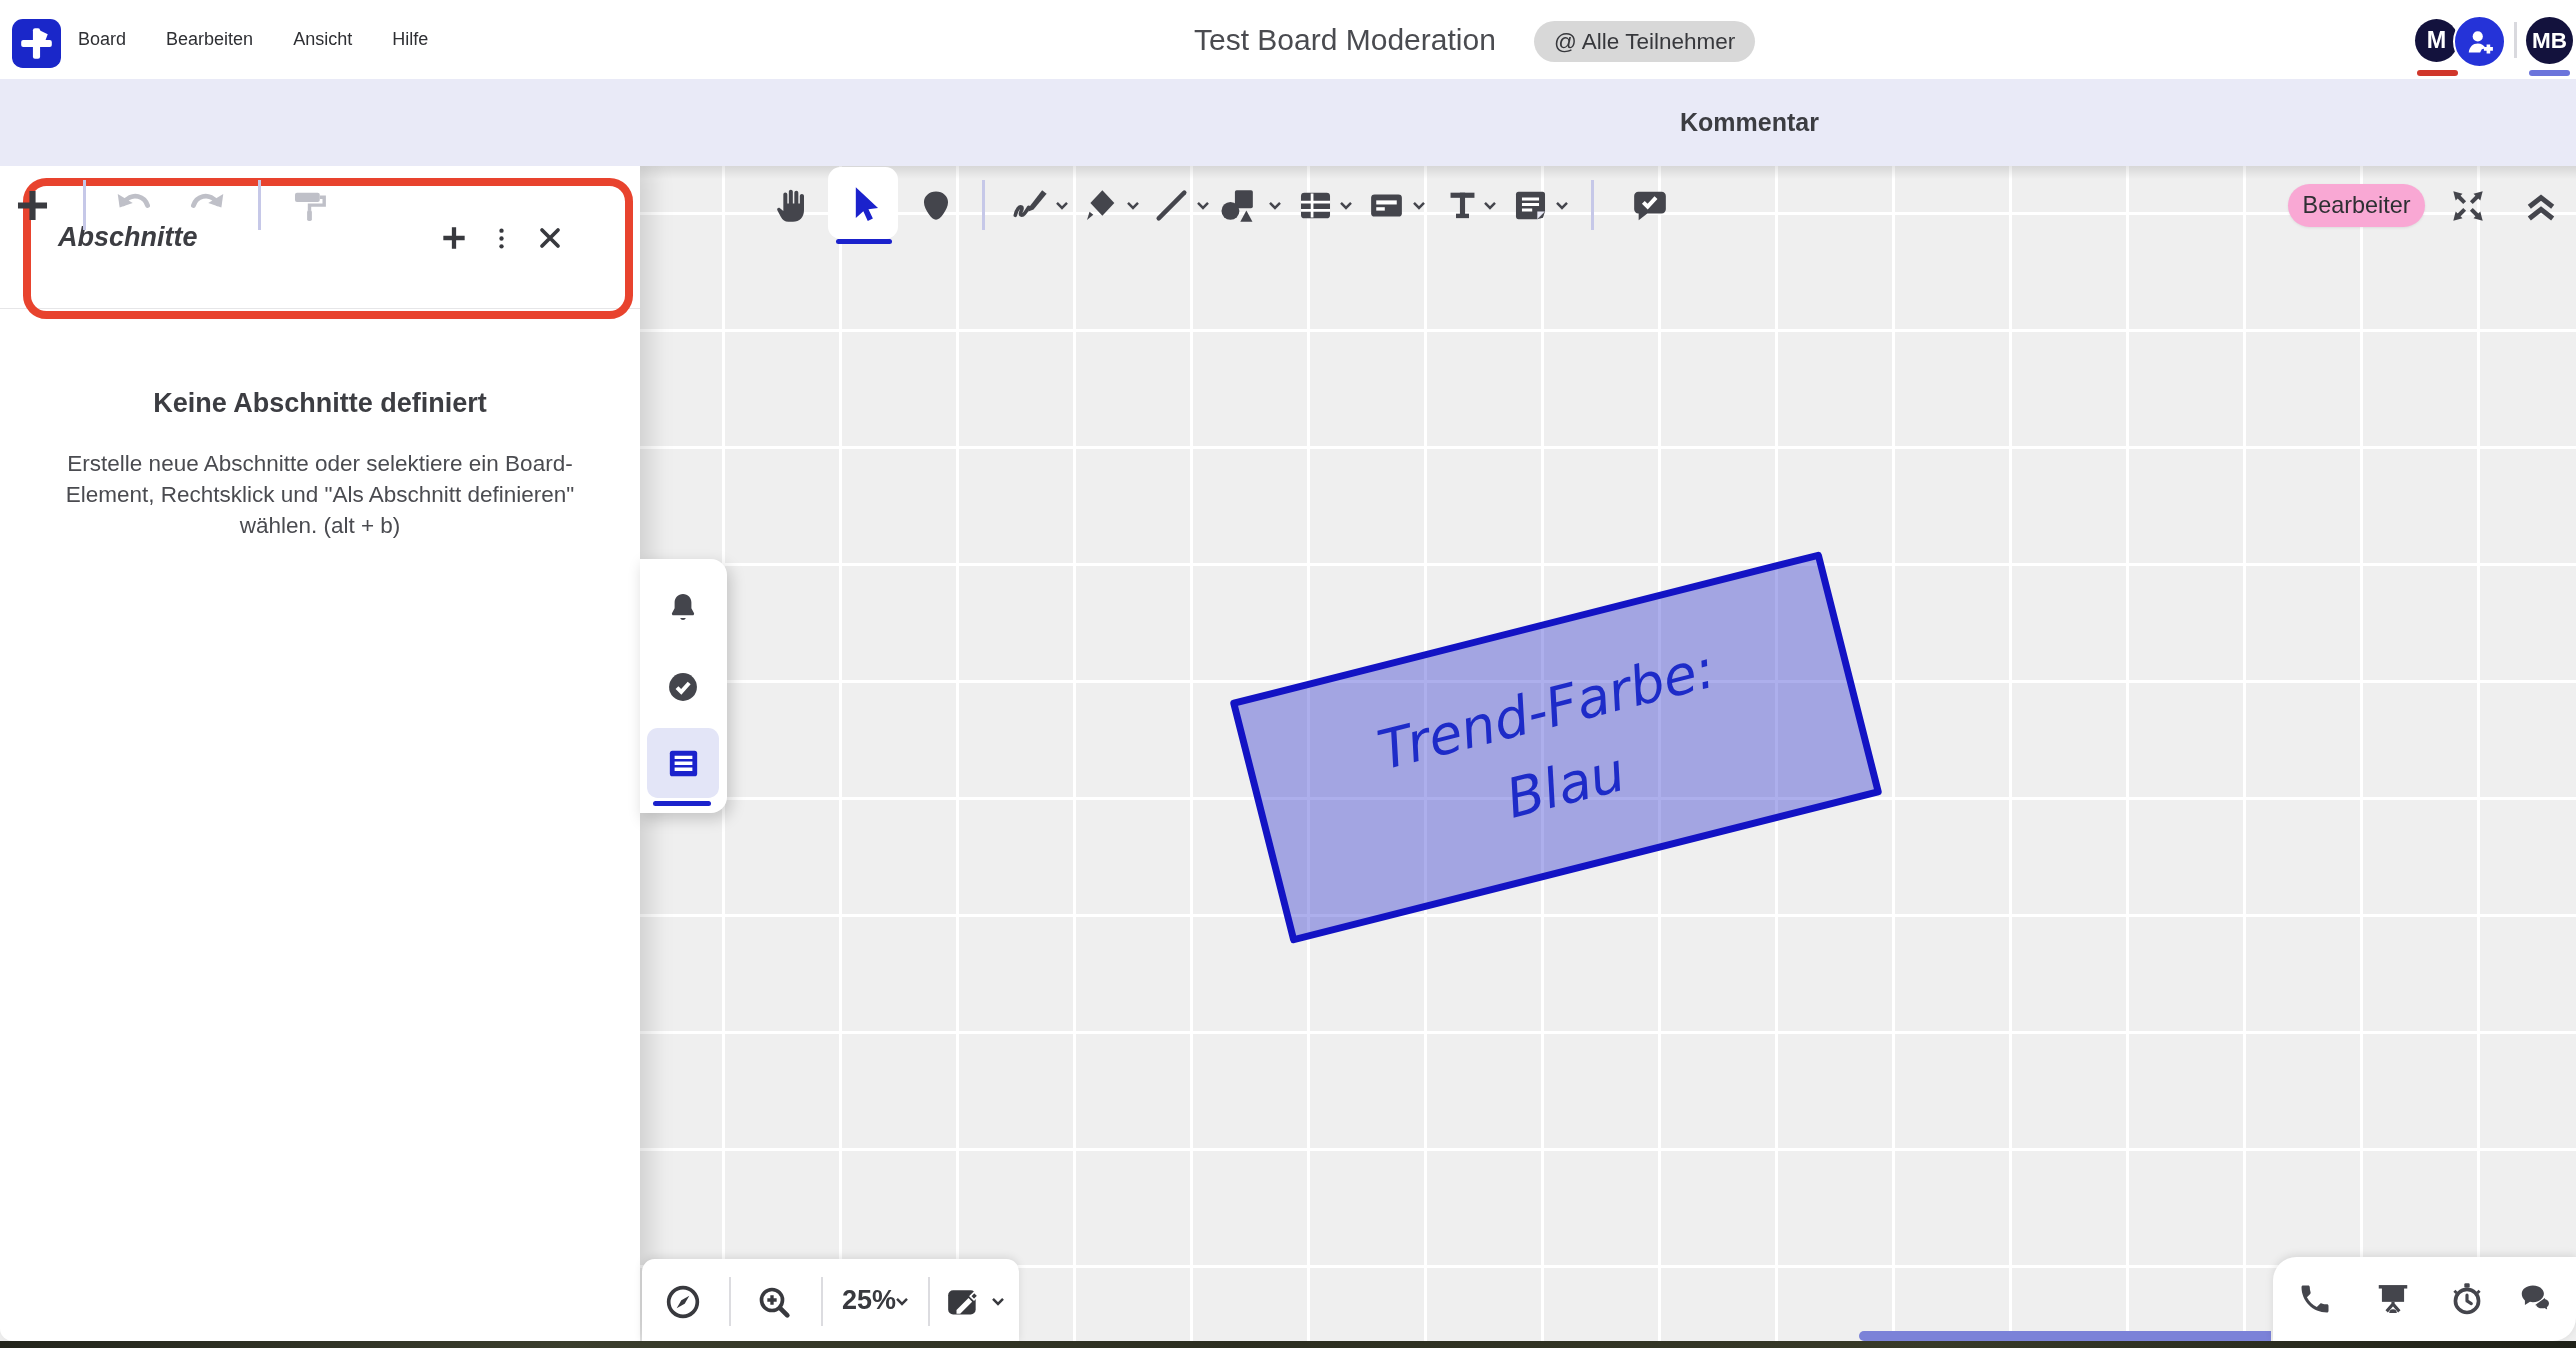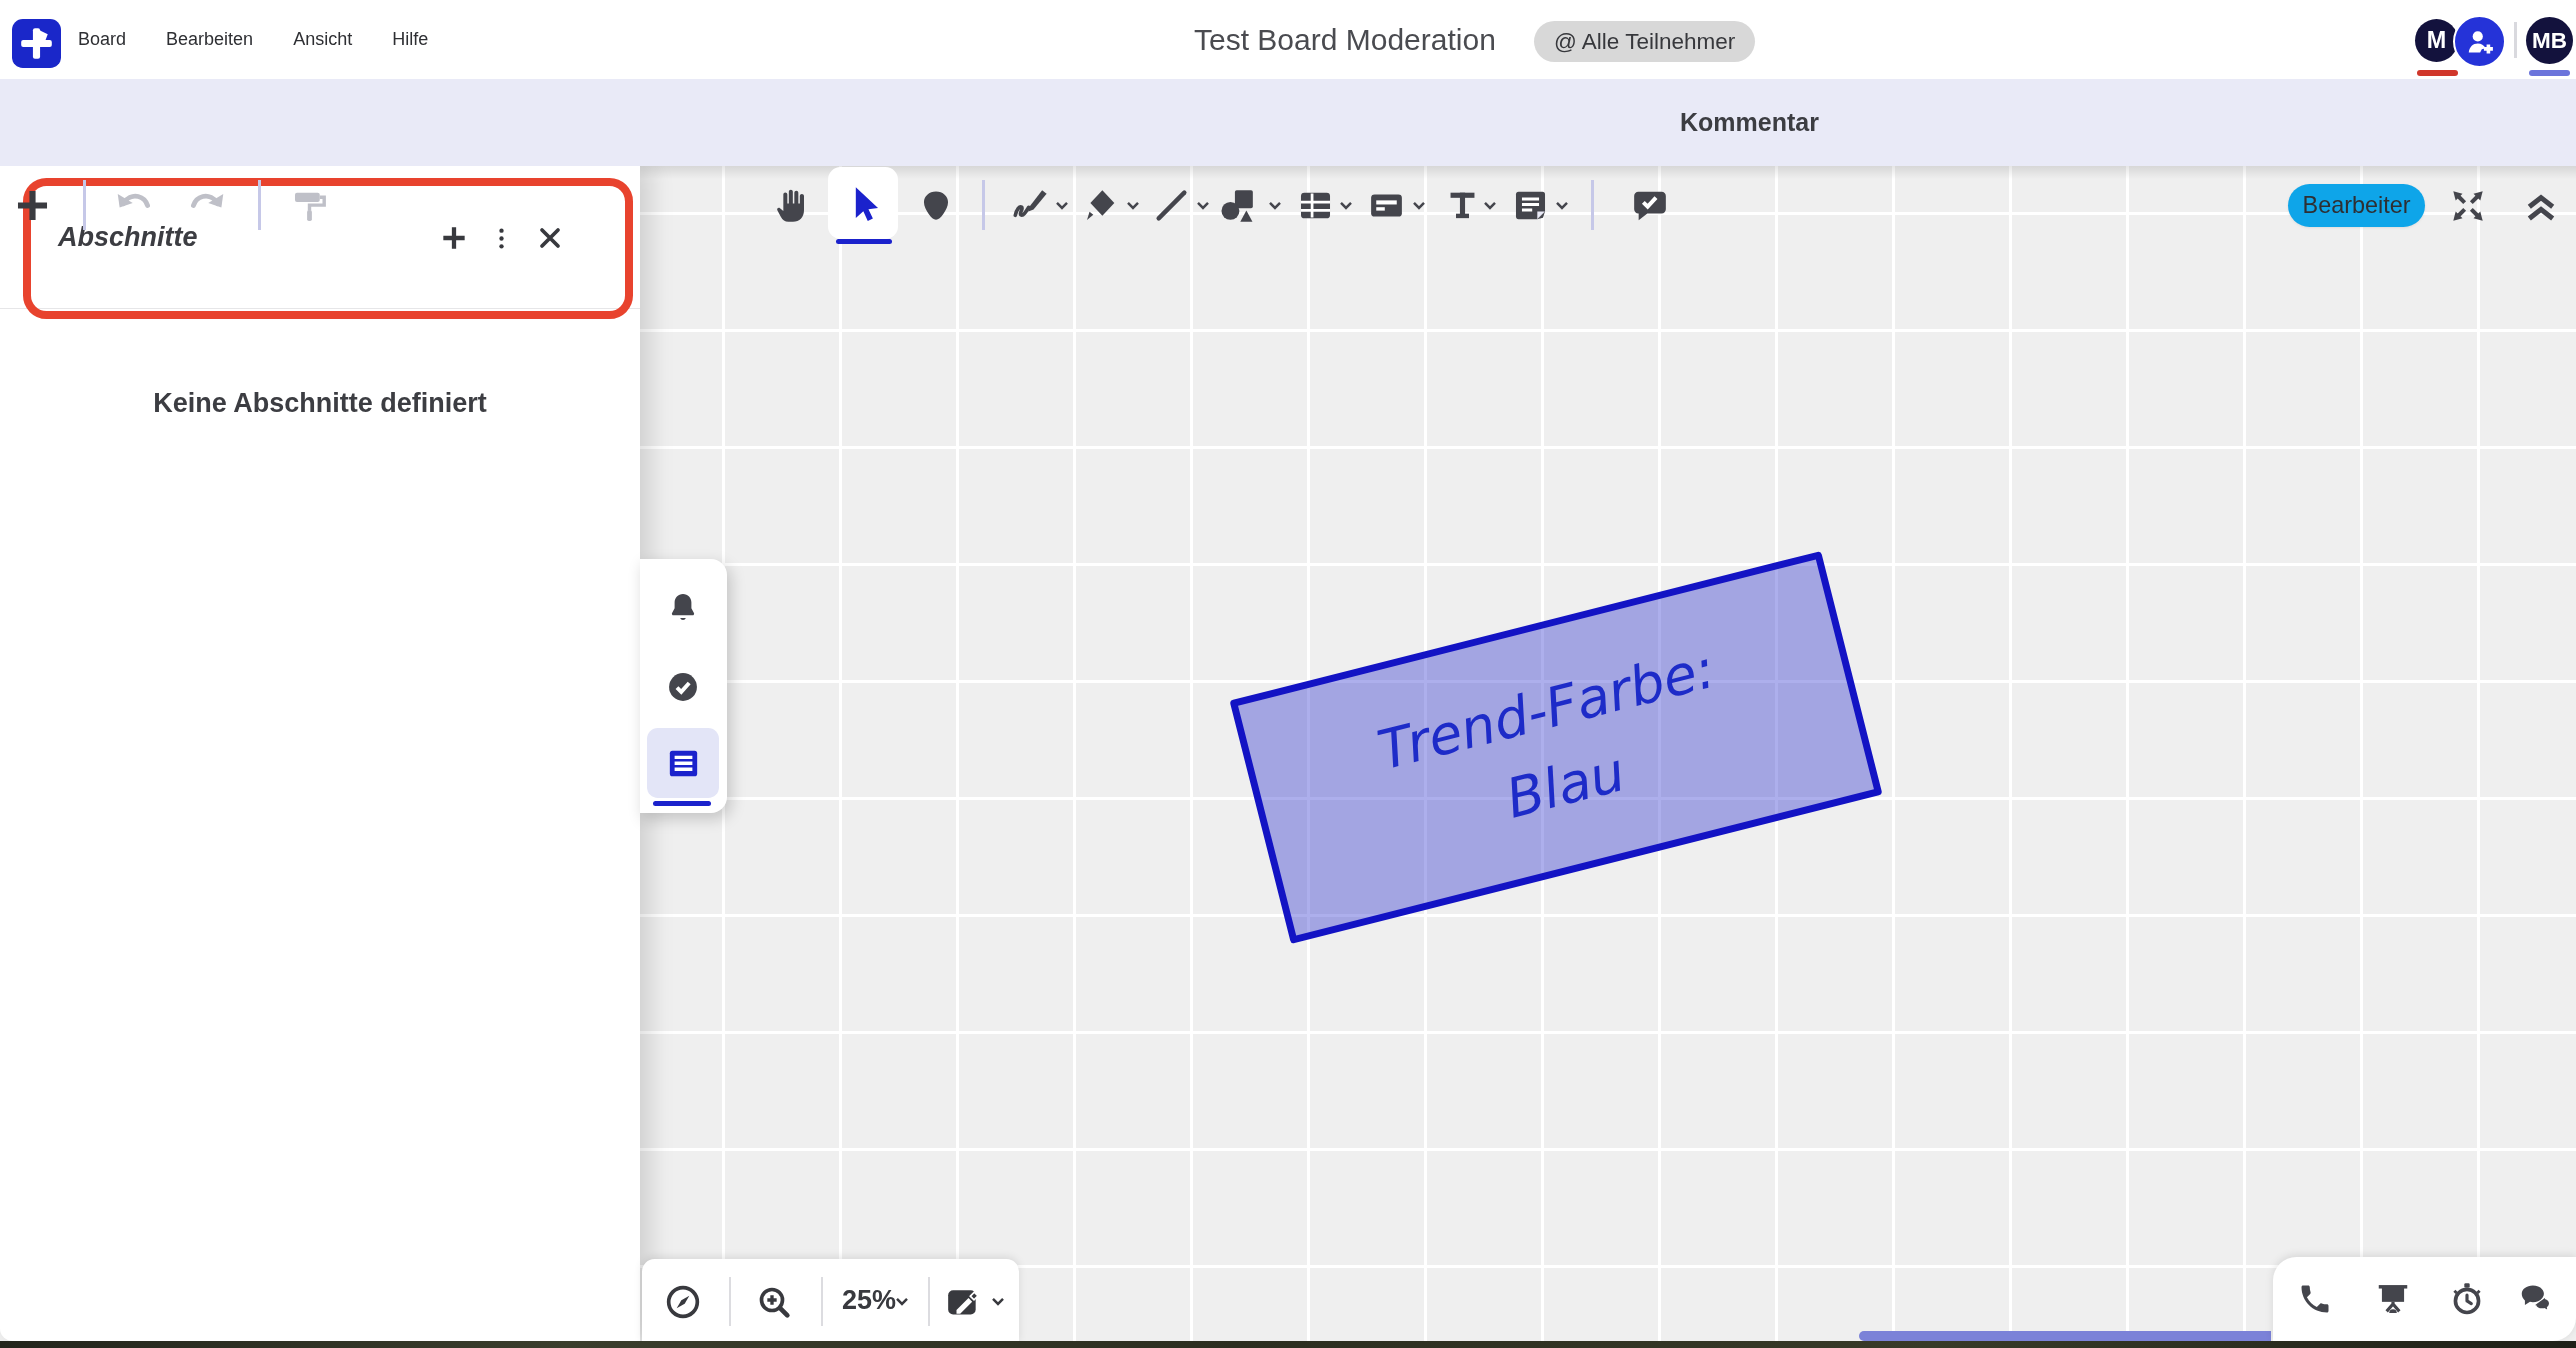--- a/index.html
+++ b/index.html
@@ -24,21 +24,21 @@
 
   
   .toolbar{position:absolute;left:0;top:79px;width:2576px;height:87px;background:#e9eaf7;z-index:39;}
   .tb-div{position:absolute;top:101px;width:2.7px;height:50px;background:#c6c8e8;}
   .icon-btn{position:absolute;display:flex;align-items:center;justify-content:center;}
   .sel-tool{position:absolute;left:828px;top:88px;width:70px;height:72px;background:#ffffff;border-radius:12.6px;
             display:flex;align-items:center;justify-content:center;}
   .sel-underline{position:absolute;left:836px;top:160px;width:56px;height:5.4px;background:#1b22cc;border-radius:2.7px;}
   .comment-label{position:absolute;left:1680px;top:0;height:87px;display:flex;align-items:center;
                  font-size:25px;font-weight:600;color:#3c3d42;}
-  .role-pill{position:absolute;left:2288px;top:105px;width:137px;height:43px;background:#0ea5e9;border-radius:21.6px;
+  .role-pill{position:absolute;left:2288px;top:105px;width:137px;height:43px;background:#f9a8d4;border-radius:21.6px;
              display:flex;align-items:center;justify-content:center;font-size:23.4px;color:#2e2f33;
              box-shadow:0 0.9px 2.7px rgba(0,0,0,.08);}
 
   
   .canvas{position:absolute;left:0;top:166px;width:2576px;height:1183px;background:#efefef;
     background-image:linear-gradient(to right,#ffffff 0 2.7px,transparent 2.7px),
                      linear-gradient(to bottom,#ffffff 0 2.7px,transparent 2.7px);
     background-size:117px 117px,117px 117px;background-position:20px 0,0 46px;}
   .canvas-shadow{position:absolute;left:0;top:166px;width:2576px;height:12.6px;
     background:linear-gradient(to bottom,rgba(0,0,0,.10),rgba(0,0,0,0));z-index:5;}
@@ -336,20 +336,25 @@
       </div>
       <div class="icon-btn" style="left:530px;top:52px;width:40px;height:40px;">
         <svg width="32" height="32" viewBox="0 0 24 24">
           <path d="M6 6l12 12M18 6L6 18" stroke="#38393e" stroke-width="2.8" stroke-linecap="round"></path>
         </svg>
       </div>
     </div>
     <div class="red-box"></div>
 
     <div class="empty-head">Keine Abschnitte definiert</div>
+    <div class="empty-body">
+      <div>Erstelle neue Abschnitte oder selektiere ein Board-</div>
+      <div>Element, Rechtsklick und "Als Abschnitt definieren"</div>
+      <div>wählen. (alt + b)</div>
+    </div>
   </div>
 
   <div class="side-toolbar">
     <div class="icon-btn" style="left:23.4px;top:29px;width:40px;height:40px;">
       <svg width="38" height="38" viewBox="0 0 24 24">
         <path d="M12 3.2c-3.1 0-5.3 2.3-5.3 5.4v3.6l-1.6 2.9c-.4.7.1 1.5.9 1.5h12c.8 0 1.3-.8.9-1.5l-1.6-2.9V8.6c0-3.1-2.2-5.4-5.3-5.4z" fill="#44454c"></path>
         <path d="M10.2 18.3a1.9 1.9 0 003.6 0z" fill="#44454c"></path>
       </svg>
     </div>
     <div class="icon-btn" style="left:23.4px;top:108px;width:40px;height:40px;">

